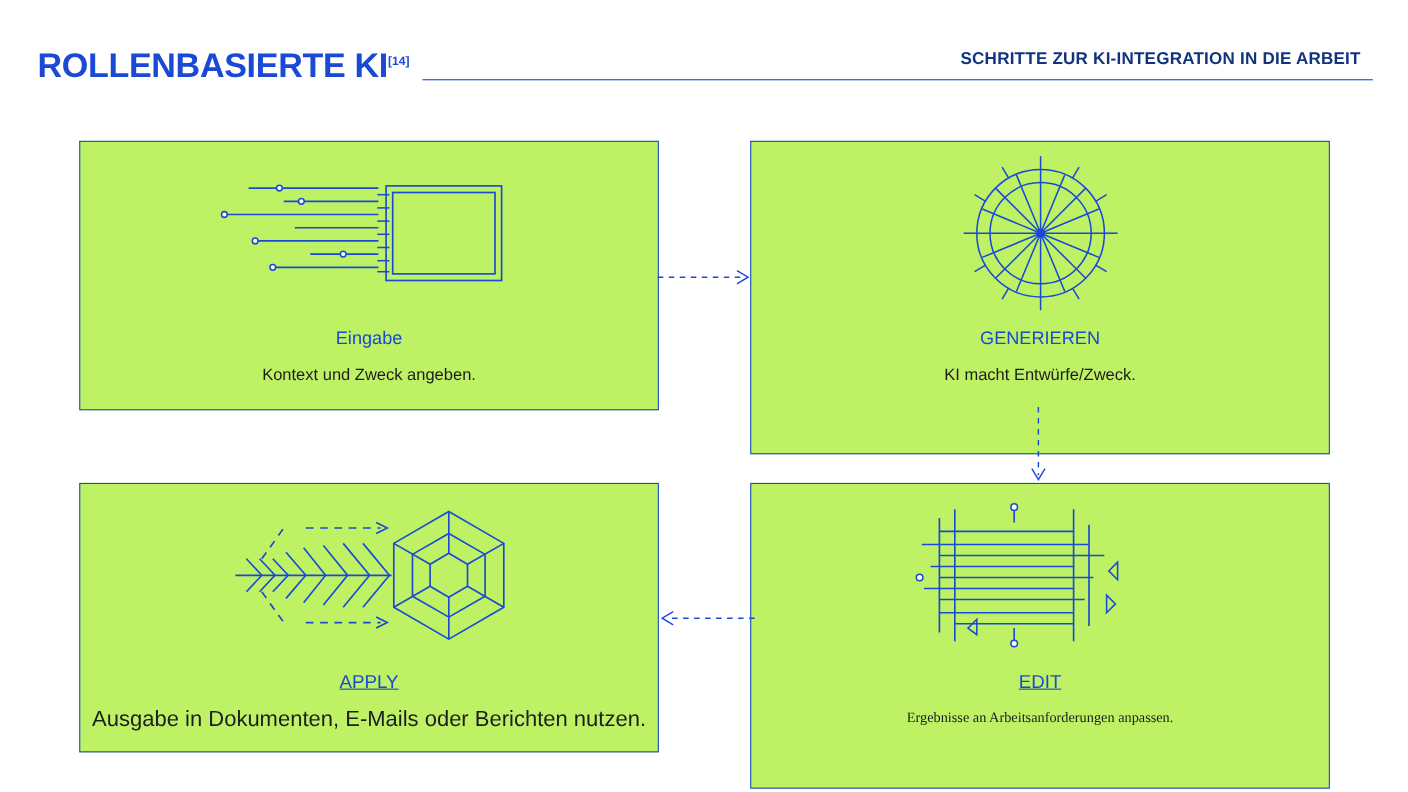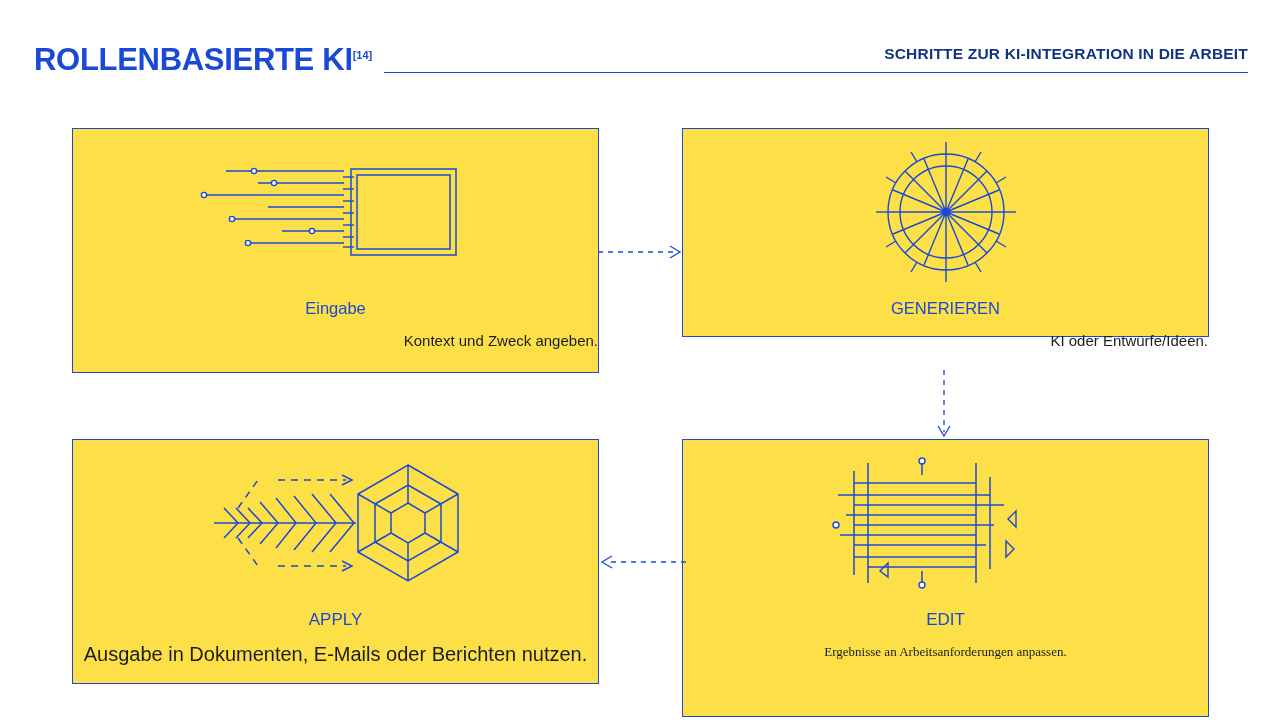--- a/index.html
+++ b/index.html
@@ -39,21 +39,21 @@
   }
   .title-left .sup {
     font-size: 11px;
     font-weight: bold;
     vertical-align: super;
     color: #1a49d6;
     letter-spacing: 0;
   }
   .title-right {
     position: absolute;
-    right: 32px;
+    right: 43px;
     top: 44px;
     width: 560px;
     text-align: right;
     font-size: 15.5px;
     font-weight: bold;
     color: #12337f;
     letter-spacing: 0.2px;
     line-height: 1.35;
   }
   .header-rule {
@@ -62,25 +62,25 @@
     top: 72px;
     width: 864px;
     height: 0;
     border-top: 1.5px solid #1a49d6;
   }
 
   
   .card {
     position: absolute;
     border: 1.6px solid #1a49d6;
-    background: #fde047;
+    background: #bef264;
     box-sizing: border-box;
   }
   #card-input    { left: 72px;  top: 128px; width: 527px; height: 245px; }
-  #card-generate { left: 682px; top: 128px; width: 527px; height: 209px; }
+  #card-generate { left: 682px; top: 128px; width: 527px; height: 285px; }
   #card-apply    { left: 72px;  top: 439px; width: 527px; height: 245px; }
   #card-edit     { left: 682px; top: 439px; width: 527px; height: 278px; }
 
   .card-art {
     position: absolute;
     left: 0;
     top: 8px;
     width: 100%;
     height: 150px;
     display: flex;
@@ -99,24 +99,24 @@
     position: absolute;
     left: 0;
     width: 100%;
     text-align: center;
     color: #1d1d1f;
     font-size: 15px;
   }
   #card-input .card-heading,
   #card-generate .card-heading { top: 170px; }
   #card-input .card-desc,
-  #card-generate .card-desc { top: 203px; text-align: right; }
+  #card-generate .card-desc { top: 203px; }
 
   #card-apply .card-heading,
-  #card-edit .card-heading { top: 170px; font-size: 17px; }
+  #card-edit .card-heading { top: 170px; font-size: 17px; text-decoration: underline; }
   #card-apply .card-desc { top: 203px; font-size: 20px; }
   #card-edit .card-desc { top: 204px; font-size: 13px; font-family: Liberation Serif, serif; }
 
   
   .connector {
     position: absolute;
     pointer-events: none;
   }
   #conn-1 { left: 596px; top: 232px; width: 92px; height: 40px; }
   #conn-2 { left: 922px; top: 368px; width: 44px; height: 78px; }
@@ -215,21 +215,21 @@
             <line x1="-50" y1="29" x2="-60" y2="35"></line>
             <line x1="-58" y1="0" x2="-70" y2="0"></line>
             <line x1="-50" y1="-29" x2="-60" y2="-35"></line>
             <line x1="-29" y1="-50" x2="-35" y2="-60"></line>
           </g>
         </g>
         <circle cx="0" cy="0" r="4.2" fill="#1a49d6"></circle>
       </svg>
     </div>
     <div class="card-heading">GENERIEREN</div>
-    <div class="card-desc">KI oder Entwürfe/Ideen.</div>
+    <div class="card-desc">KI macht Entwürfe/Zweck.</div>
   </div>
 
   <div class="card" id="card-apply">
     <div class="card-art">
       <svg width="280" height="130" viewBox="0 0 280 130">
         <g stroke="#1a49d6" stroke-width="1.5" fill="none">
 
           <line x1="18" y1="65" x2="160" y2="65"></line>
 
           <g>

